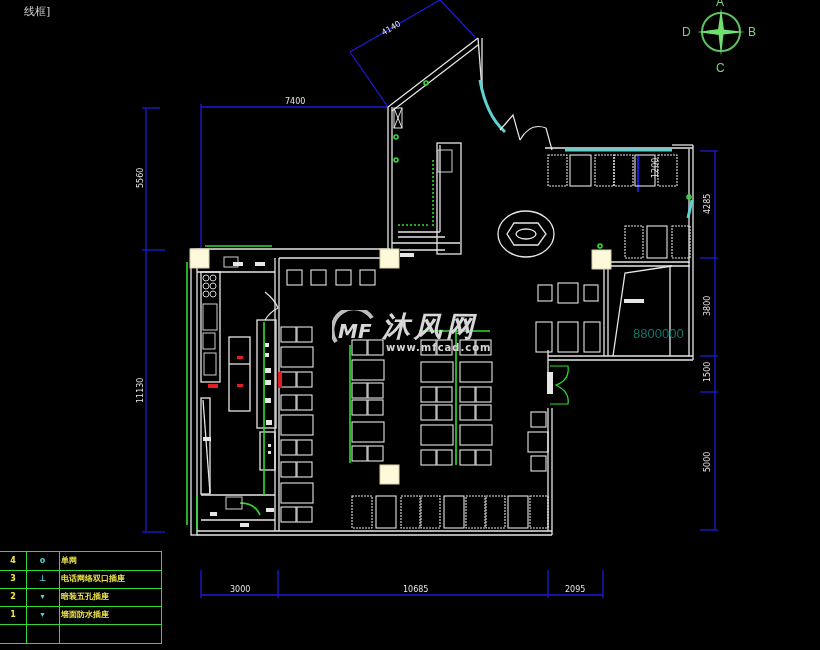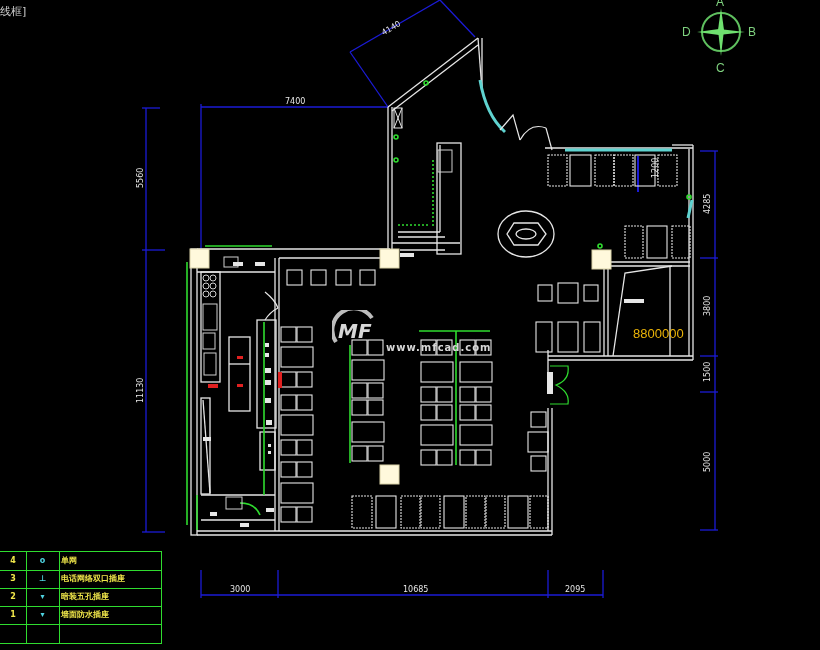--- a/index.html
+++ b/index.html
@@ -1,32 +1,32 @@
 <!DOCTYPE html>
 <html><head>
 <meta charset="utf-8">
 <style>
   html, body { margin:0; padding:0; background:#000; }
   body { width:820px; height:650px; position:relative; overflow:hidden; font-family:"DejaVu Sans", sans-serif; }
   #canvas { position:absolute; left:0; top:0; width:820px; height:650px; }
-  .corner-label { position:absolute; left:0; top:4px; color:#cfcfcf; font-size:11px; }
+  .corner-label { position:absolute; left:0; top:4px; color:#cfcfcf; font-size:11px;padding-left:24px; }
   .dim-text { fill:#e6e6e6; font-family:"DejaVu Sans", sans-serif; font-size:8px; }
   .compass-text { fill:#7fd27f; font-family:"Liberation Sans", sans-serif; font-size:12px; }
   .legend { position:absolute; left:0; top:551px; width:161px; height:91px; border:1px solid #2fdc2f; border-left:none; }
   .legend-row { position:absolute; left:0; width:161px; height:18px; border-bottom:1px solid #2fdc2f; }
   .legend-row .c { position:absolute; top:0; height:18px; line-height:18px; font-size:8px; font-weight:bold; color:#f0e64a; }
   .legend-row .c1 { left:0; width:26px; text-align:center; }
   .legend-row .c2 { left:27px; width:31px; text-align:center; color:#4fd3e0; }
   .legend-row .c3 { left:61px; width:98px; }
   .legend .vline { position:absolute; top:0; bottom:0; width:1px; background:#2fdc2f; }
   .watermark { position:absolute; left:332px; top:298px; width:170px; height:50px; pointer-events:none;margin-top:10px; }
   .wm-logo { position:absolute; left:0; top:2px; width:46px; height:36px; }
   .wm-cn { position:absolute; left:50px; top:0; color:#d7d7d7; font-size:28px; font-weight:bold; font-style:italic; letter-spacing:4px; }
   .wm-url { position:absolute; left:54px; top:34px; color:#d7d7d7; font-size:10px; font-weight:bold; letter-spacing:1px; }
-  .room-number { position:absolute; left:633px; top:326px; color:#eab308; font-size:13px; font-family:"Liberation Sans", sans-serif; }
+  .room-number { position:absolute; left:633px; top:326px; color:#0f766e; font-size:13px; font-family:"Liberation Sans", sans-serif; }
 </style>
 </head>
 <body>
 
 <div class="corner-label">线框]</div>
 
 <svg id="canvas" viewBox="0 0 820 650" xmlns="http://www.w3.org/2000/svg">
 
   <g stroke="#1b1bd6" stroke-width="1.3" fill="none">
     <line x1="201" y1="107" x2="388" y2="107"></line>
@@ -319,20 +319,21 @@
   </g>
 </svg>
 
 <div class="room-number">8800000</div>
 
 <div class="watermark">
   <svg class="wm-logo" viewBox="0 0 46 36">
     <path d="M4,32 A18,18 0 0 1 40,8" fill="none" stroke="#bdbdbd" stroke-width="4"></path>
     <text x="6" y="28" fill="#d7d7d7" font-size="20" font-weight="bold" font-style="italic" font-family="DejaVu Sans, sans-serif">MF</text>
   </svg>
+  <div class="wm-cn">沐风网</div>
   <div class="wm-url">www.mfcad.com</div>
 </div>
 
 <div class="legend">
   <div class="vline" style="left:26px"></div>
   <div class="vline" style="left:59px"></div>
 
   <div class="legend-row" style="top:0">
     <span class="c c1">4</span>
     <span class="c c2">o</span>

